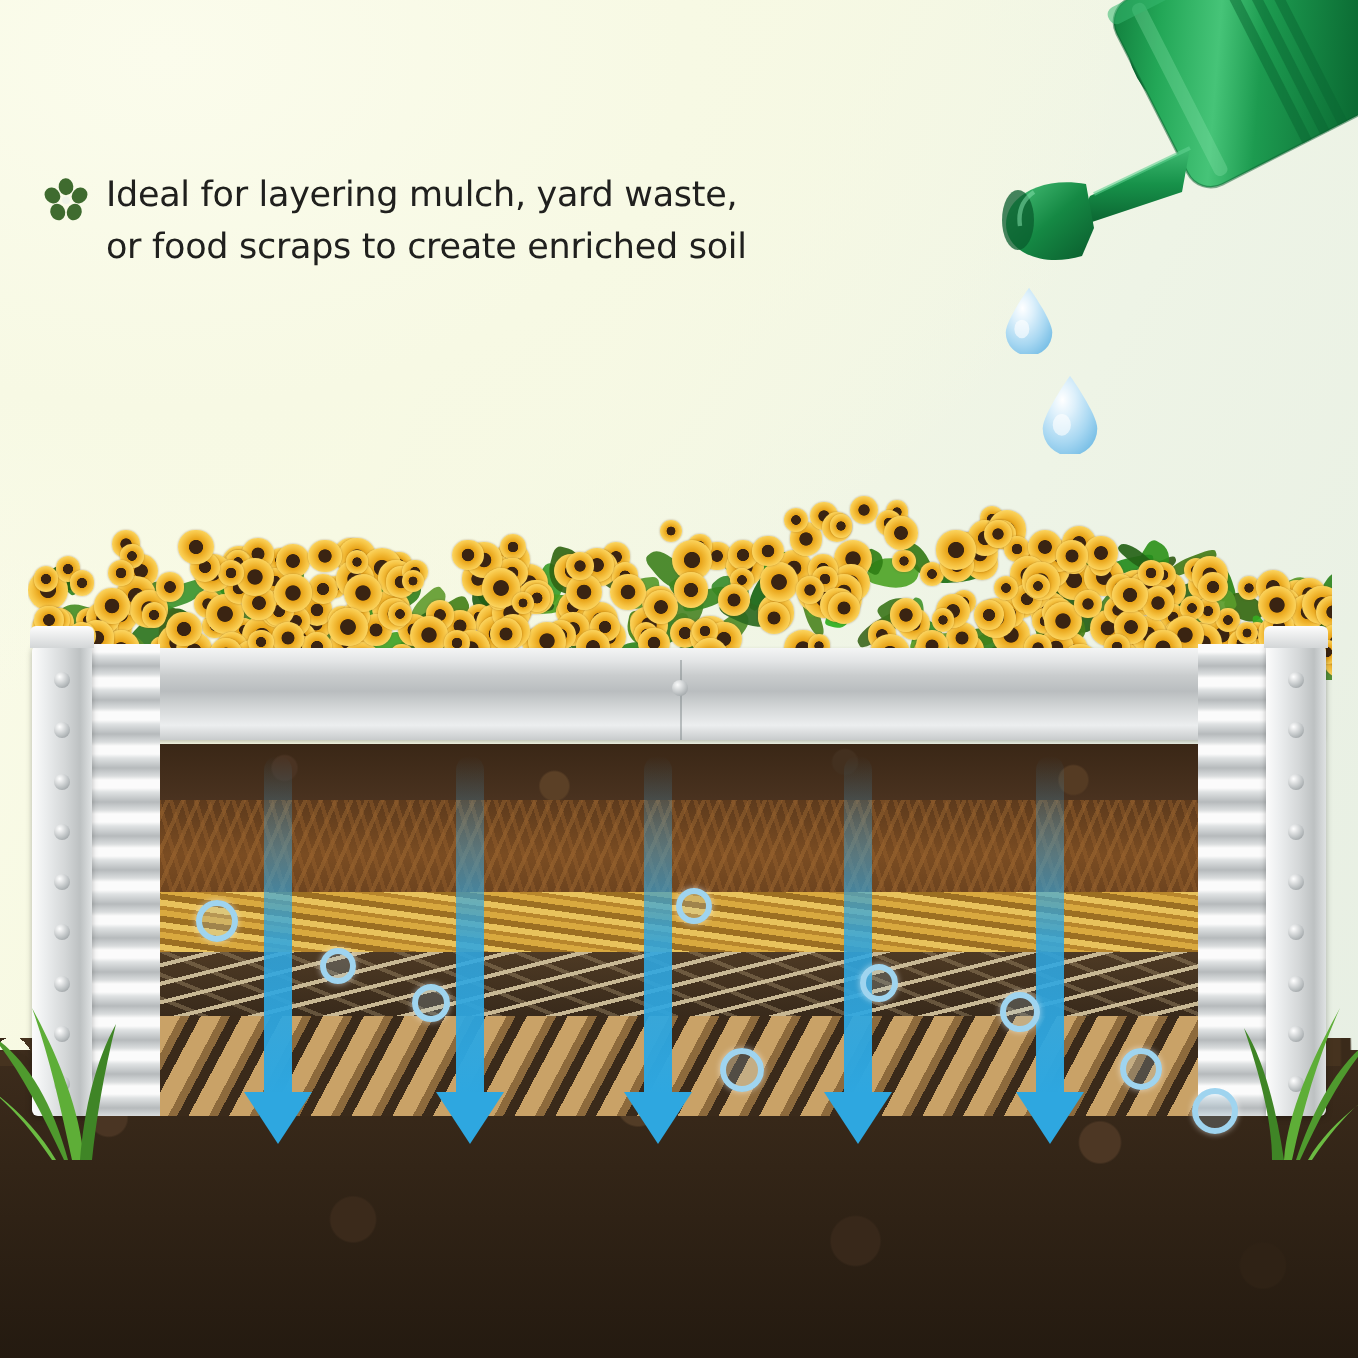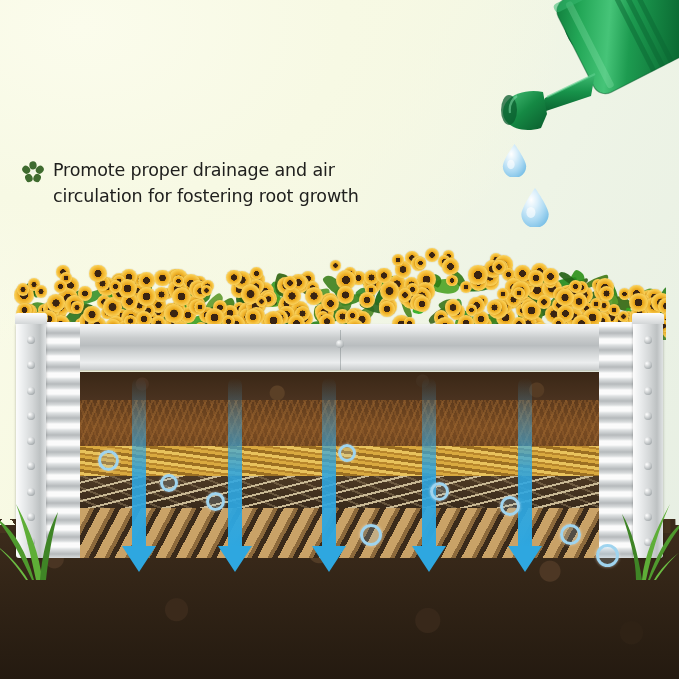--- a/index.html
+++ b/index.html
@@ -177,35 +177,35 @@
   }
 
   .grass{position:absolute;z-index:9;}
 </style>
 </head>
 <body>
 
 <div id="stage">
 
 
-
-  <div class="bullet-row" id="bullet-1">
+  <div class="bullet-row" id="bullet-0">
     <svg class="bullet-ico" viewBox="0 0 24 26">
       <g fill="#3f6b2f">
         <ellipse cx="12" cy="5.2" rx="4.0" ry="4.6" transform="rotate(-4 12 5.2)"></ellipse>
         <ellipse cx="4.6" cy="10.0" rx="4.0" ry="4.6" transform="rotate(-44 4.6 10)"></ellipse>
         <ellipse cx="19.4" cy="10.0" rx="4.0" ry="4.6" transform="rotate(44 19.4 10)"></ellipse>
         <ellipse cx="7.5" cy="19.0" rx="4.0" ry="4.6" transform="rotate(-24 7.5 19)"></ellipse>
         <ellipse cx="16.5" cy="19.0" rx="4.0" ry="4.6" transform="rotate(24 16.5 19)"></ellipse>
         <circle cx="12" cy="12.6" r="2.1" fill="#eef3e7"></circle>
       </g>
     </svg>
-    <div class="bullet-txt">Promote proper drainage and air
-circulation for fostering root growth</div>
+    <div class="bullet-txt">Ideal for layering mulch, yard waste,
+or food scraps to create enriched soil</div>
   </div>
+
 
   <svg id="watercan" viewBox="0 0 200 180">
     <defs>
       <linearGradient id="canBody" x1="0" y1="0" x2="1" y2="0.55">
         <stop offset="0" stop-color="#0f7a3a"></stop>
         <stop offset=".22" stop-color="#23a757"></stop>
         <stop offset=".45" stop-color="#46c478"></stop>
         <stop offset=".62" stop-color="#1d9b50"></stop>
         <stop offset="1" stop-color="#0b6b33"></stop>
       </linearGradient>

